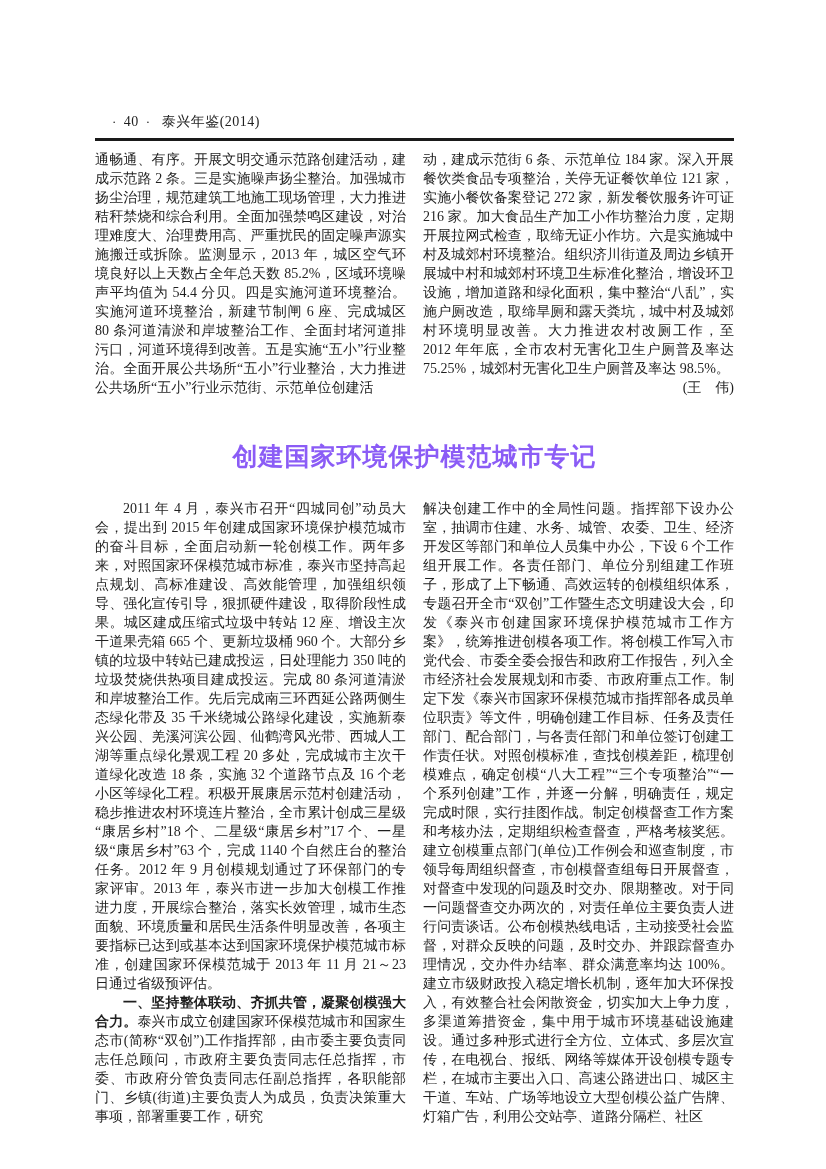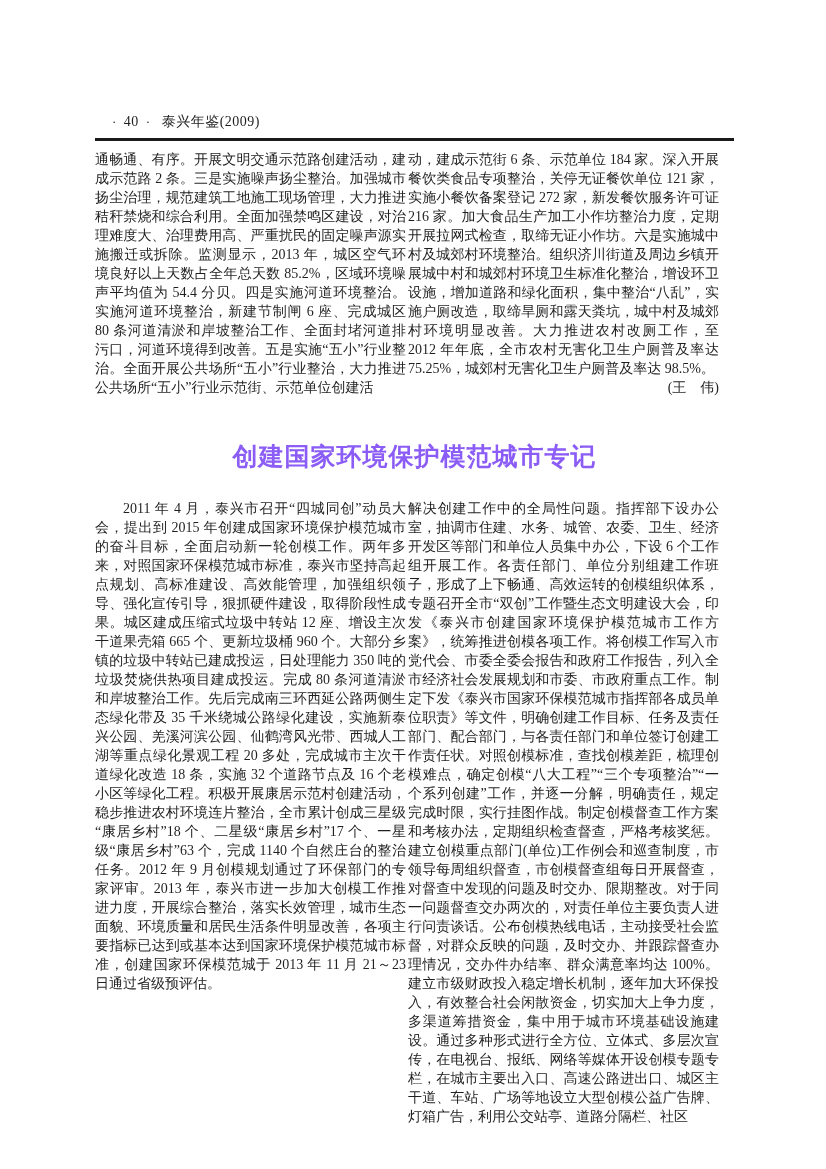--- a/index.html
+++ b/index.html
@@ -25,21 +25,21 @@
     line-height: 16px;
     letter-spacing: 0.5px;
     border-bottom: 3px solid #1a1a1a;
     padding-bottom: 8px;
     padding-left: 10px;
   }
   .page-header .dot { margin: 0 7px; font-size: 13px; }
   .page-header .book-title { margin-left: 4px; }
   .columns {
     display: flex;
-    gap: 2px;
+    gap: 17px;
   }
   .col {
     flex: 0 0 311px;
     width: 311px;
   }
   .body-text {
     margin: 0;
     font-size: 14px;
     line-height: 19px;
     text-align: justify;
@@ -64,36 +64,37 @@
 </style>
 </head>
 <body>
 
 <div class="page">
 
   <header class="page-header">
     <span class="dot">·</span>
     <span class="page-num">40</span>
     <span class="dot">·</span>
-    <span class="book-title">泰兴年鉴(2009)</span>
+    <span class="book-title">泰兴年鉴(2014)</span>
   </header>
 
   <section class="columns top-section">
     <div class="col">
       <p class="body-text">通畅通、有序。开展文明交通示范路创建活动，建成示范路 2 条。三是实施噪声扬尘整治。加强城市扬尘治理，规范建筑工地施工现场管理，大力推进秸秆禁烧和综合利用。全面加强禁鸣区建设，对治理难度大、治理费用高、严重扰民的固定噪声源实施搬迁或拆除。监测显示，2013 年，城区空气环境良好以上天数占全年总天数 85.2%，区域环境噪声平均值为 54.4 分贝。四是实施河道环境整治。实施河道环境整治，新建节制闸 6 座、完成城区 80 条河道清淤和岸坡整治工作、全面封堵河道排污口，河道环境得到改善。五是实施“五小”行业整治。全面开展公共场所“五小”行业整治，大力推进公共场所“五小”行业示范街、示范单位创建活</p>
     </div>
     <div class="col">
       <p class="body-text"><span>动，建成示范街 6 条、示范单位 184 家。深入开展餐饮类食品专项整治，关停无证餐饮单位 121 家，实施小餐饮备案登记 272 家，新发餐饮服务许可证 216 家。加大食品生产加工小作坊整治力度，定期开展拉网式检查，取缔无证小作坊。六是实施城中村及城郊村环境整治。组织济川街道及周边乡镇开展城中村和城郊村环境卫生标准化整治，增设环卫设施，增加道路和绿化面积，集中整治“八乱”，实施户厕改造，取缔旱厕和露天粪坑，城中村及城郊村环境明显改善。大力推进农村改厕工作，至 2012 年年底，全市农村无害化卫生户厕普及率达 75.25%，城郊村无害化卫生户厕普及率达 98.5%。</span><span class="author">(王　伟)</span></p>
     </div>
   </section>
 
   <h1 class="feature-title">创建国家环境保护模范城市专记</h1>
 
   <section class="columns feature-section">
     <div class="col">
       <p class="body-text indent">2011 年 4 月，泰兴市召开“四城同创”动员大会，提出到 2015 年创建成国家环境保护模范城市的奋斗目标，全面启动新一轮创模工作。两年多来，对照国家环保模范城市标准，泰兴市坚持高起点规划、高标准建设、高效能管理，加强组织领导、强化宣传引导，狠抓硬件建设，取得阶段性成果。城区建成压缩式垃圾中转站 12 座、增设主次干道果壳箱 665 个、更新垃圾桶 960 个。大部分乡镇的垃圾中转站已建成投运，日处理能力 350 吨的垃圾焚烧供热项目建成投运。完成 80 条河道清淤和岸坡整治工作。先后完成南三环西延公路两侧生态绿化带及 35 千米绕城公路绿化建设，实施新泰兴公园、羌溪河滨公园、仙鹤湾风光带、西城人工湖等重点绿化景观工程 20 多处，完成城市主次干道绿化改造 18 条，实施 32 个道路节点及 16 个老小区等绿化工程。积极开展康居示范村创建活动，稳步推进农村环境连片整治，全市累计创成三星级“康居乡村”18 个、二星级“康居乡村”17 个、一星级“康居乡村”63 个，完成 1140 个自然庄台的整治任务。2012 年 9 月创模规划通过了环保部门的专家评审。2013 年，泰兴市进一步加大创模工作推进力度，开展综合整治，落实长效管理，城市生态面貌、环境质量和居民生活条件明显改善，各项主要指标已达到或基本达到国家环境保护模范城市标准，创建国家环保模范城于 2013 年 11 月 21～23 日通过省级预评估。</p>
+      <p class="body-text indent"><span class="lead">一、坚持整体联动、齐抓共管，凝聚创模强大合力。</span><span>泰兴市成立创建国家环保模范城市和国家生态市(简称“双创”)工作指挥部，由市委主要负责同志任总顾问，市政府主要负责同志任总指挥，市委、市政府分管负责同志任副总指挥，各职能部门、乡镇(街道)主要负责人为成员，负责决策重大事项，部署重要工作，研究</span></p>
     </div>
     <div class="col">
       <p class="body-text">解决创建工作中的全局性问题。指挥部下设办公室，抽调市住建、水务、城管、农委、卫生、经济开发区等部门和单位人员集中办公，下设 6 个工作组开展工作。各责任部门、单位分别组建工作班子，形成了上下畅通、高效运转的创模组织体系，专题召开全市“双创”工作暨生态文明建设大会，印发《泰兴市创建国家环境保护模范城市工作方案》，统筹推进创模各项工作。将创模工作写入市党代会、市委全委会报告和政府工作报告，列入全市经济社会发展规划和市委、市政府重点工作。制定下发《泰兴市国家环保模范城市指挥部各成员单位职责》等文件，明确创建工作目标、任务及责任部门、配合部门，与各责任部门和单位签订创建工作责任状。对照创模标准，查找创模差距，梳理创模难点，确定创模“八大工程”“三个专项整治”“一个系列创建”工作，并逐一分解，明确责任，规定完成时限，实行挂图作战。制定创模督查工作方案和考核办法，定期组织检查督查，严格考核奖惩。建立创模重点部门(单位)工作例会和巡查制度，市领导每周组织督查，市创模督查组每日开展督查，对督查中发现的问题及时交办、限期整改。对于同一问题督查交办两次的，对责任单位主要负责人进行问责谈话。公布创模热线电话，主动接受社会监督，对群众反映的问题，及时交办、并跟踪督查办理情况，交办件办结率、群众满意率均达 100%。建立市级财政投入稳定增长机制，逐年加大环保投入，有效整合社会闲散资金，切实加大上争力度，多渠道筹措资金，集中用于城市环境基础设施建设。通过多种形式进行全方位、立体式、多层次宣传，在电视台、报纸、网络等媒体开设创模专题专栏，在城市主要出入口、高速公路进出口、城区主干道、车站、广场等地设立大型创模公益广告牌、灯箱广告，利用公交站亭、道路分隔栏、社区</p>
     </div>
   </section>
 
 </div>
 
 </body></html>

